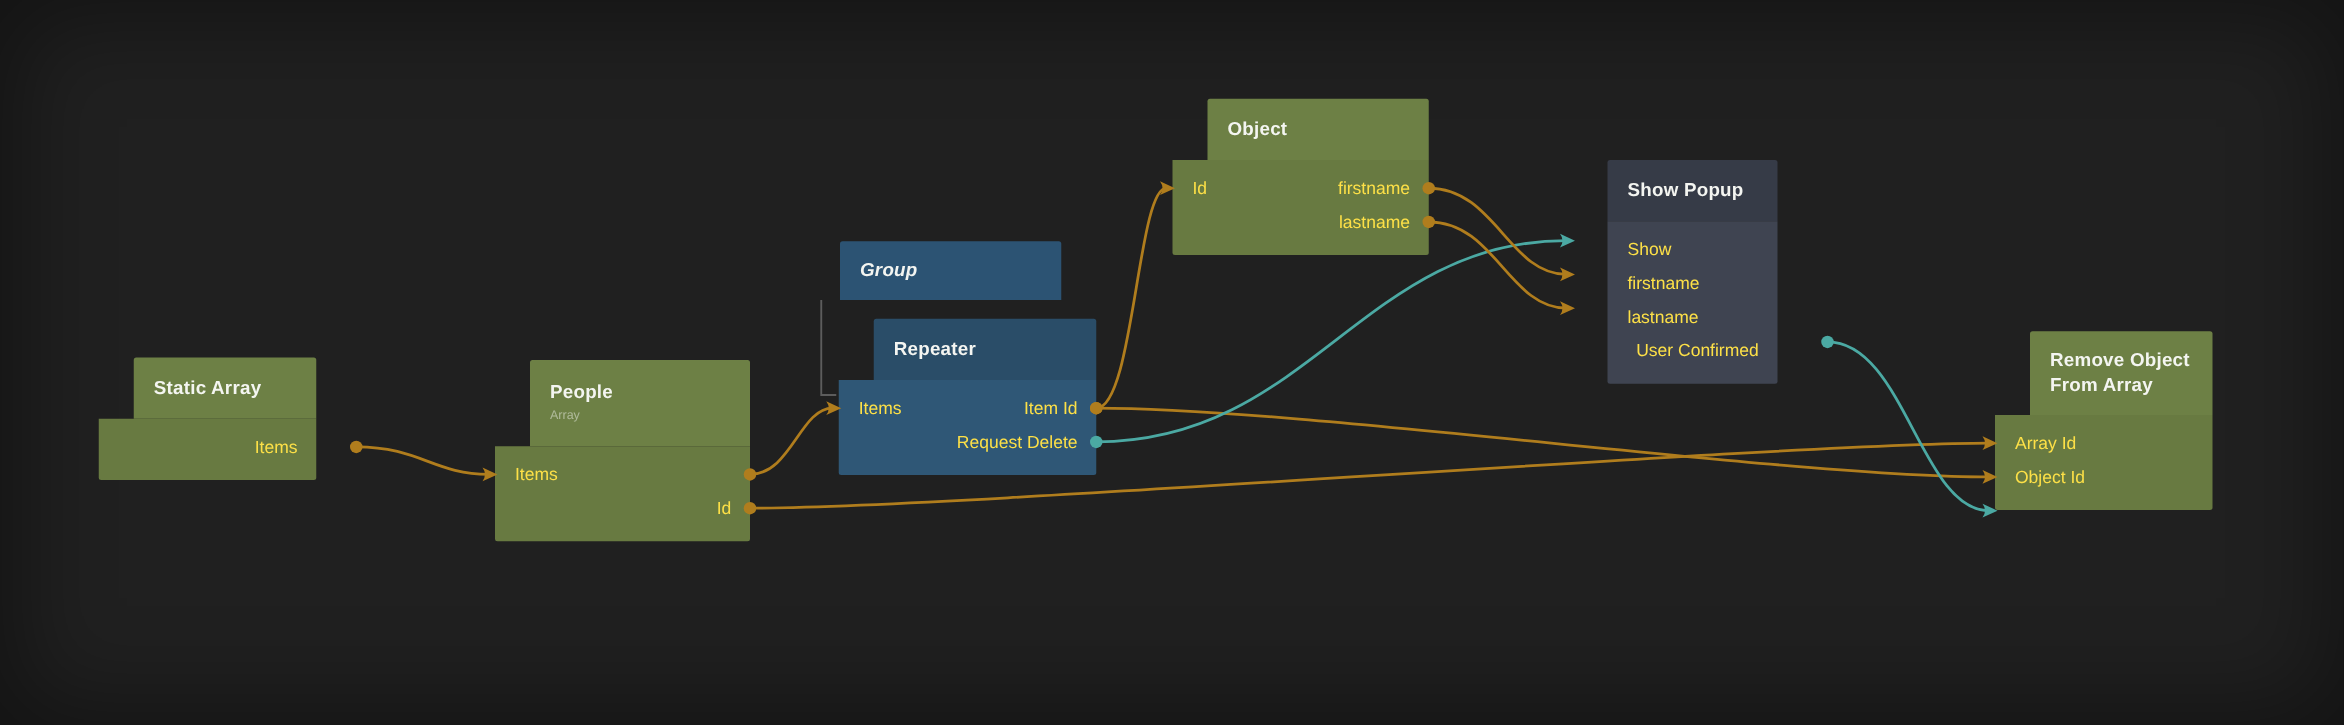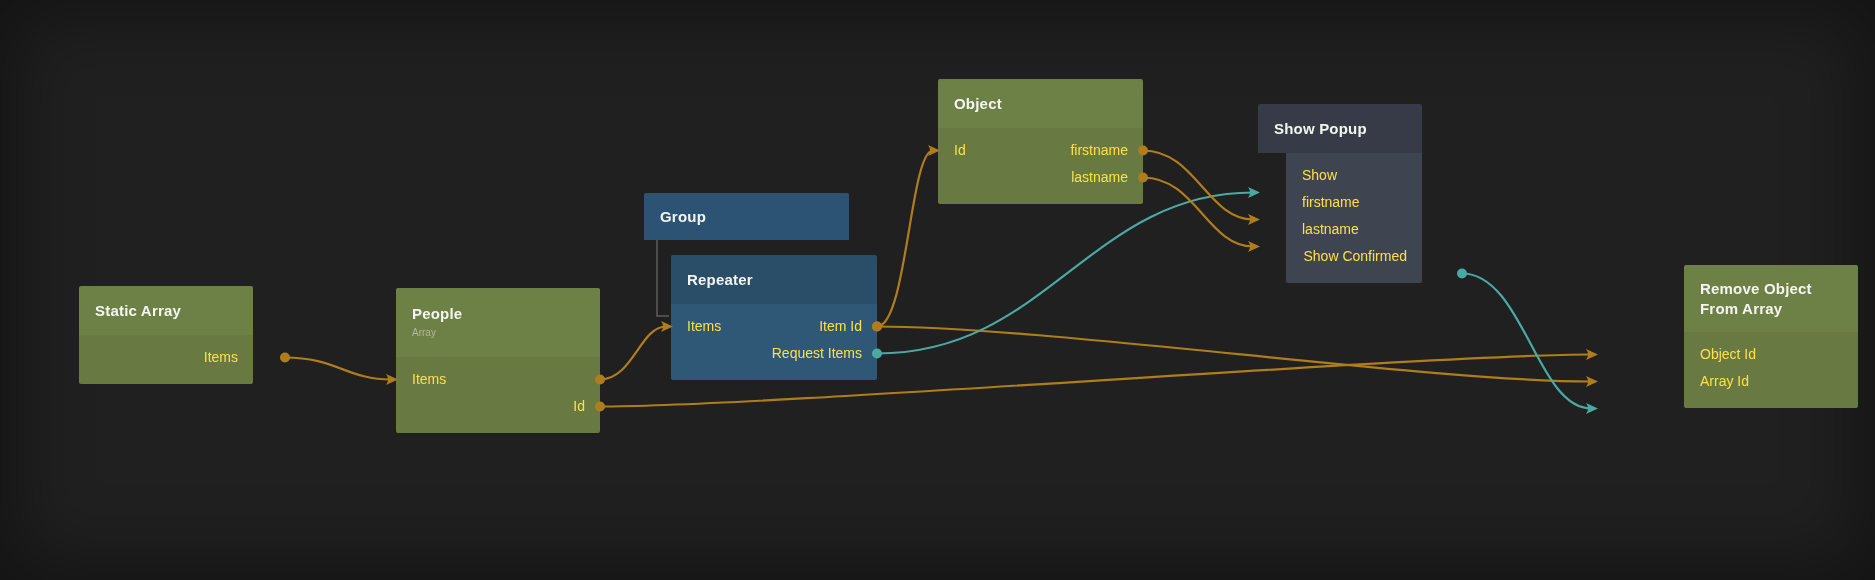--- a/index.html
+++ b/index.html
@@ -20,20 +20,21 @@
   .node-green  .node-body  {background:#687a41;}
   .node-blue   .node-header{background:#2a4d68;}
   .node-blue   .node-body  {background:#2f5776;}
   .node-dark   .node-header{background:#363b47;}
   .node-dark   .node-body  {background:#3f4451;margin-left:28px;}
   .node-group  .node-header{background:#2c5373;}
   .node-header{
     display:flex;flex-direction:column;justify-content:center;
     padding:0 16px;box-sizing:border-box;
     border-radius:2px 2px 0 0;
+    margin-left:28px;
   }
   .node-title{
     font-size:15px;font-weight:600;color:#f4f5f1;
     line-height:20px;letter-spacing:0.2px;
   }
   .node-subtitle{
     font-size:10px;font-weight:400;color:rgba(255,255,255,0.45);
     line-height:18px;
   }
   .node-body{border-radius:0 0 2px 2px;padding:9px 0 13px 0;}
@@ -68,82 +69,82 @@
       </div>
       <div class="node-body">
         <div class="port-row">
           <span class="port-label left">Items</span>
         </div>
         <div class="port-row">
           <span class="port-label right">Id</span>
         </div>
       </div>
     </div>
-    <div class="node node-group" style="left: 644px; top: 193px; width: 205px;">
+    <div class="node node-group" style="left: 644px; top: 193px; width: 205px; font-style: italic;">
       <div class="node-header" style="height: 47px;">
         <div class="node-title">Group</div>
       </div>
     </div>
     <div class="node node-blue" style="left: 671px; top: 255px; width: 206px;">
       <div class="node-header" style="height: 49px;">
         <div class="node-title">Repeater</div>
       </div>
       <div class="node-body">
         <div class="port-row">
           <span class="port-label left">Items</span>
           <span class="port-label right">Item Id</span>
         </div>
         <div class="port-row">
-          <span class="port-label right">Request Items</span>
+          <span class="port-label right">Request Delete</span>
         </div>
       </div>
     </div>
     <div class="node node-green" style="left: 938px; top: 79px; width: 205px;">
       <div class="node-header" style="height: 49px;">
         <div class="node-title">Object</div>
       </div>
       <div class="node-body">
         <div class="port-row">
           <span class="port-label left">Id</span>
           <span class="port-label right">firstname</span>
         </div>
         <div class="port-row">
           <span class="port-label right">lastname</span>
         </div>
       </div>
     </div>
-    <div class="node node-dark" style="left: 1258px; top: 104px; width: 164px;">
+    <div class="node node-dark" style="left: 1258px; top: 128px; width: 164px;">
       <div class="node-header" style="height: 49px;">
         <div class="node-title">Show Popup</div>
       </div>
       <div class="node-body">
         <div class="port-row">
           <span class="port-label left">Show</span>
         </div>
         <div class="port-row">
           <span class="port-label left">firstname</span>
         </div>
         <div class="port-row">
           <span class="port-label left">lastname</span>
         </div>
         <div class="port-row">
-          <span class="port-label right">Show Confirmed</span>
+          <span class="port-label right">User Confirmed</span>
         </div>
       </div>
     </div>
-    <div class="node node-green" style="left: 1684px; top: 265px; width: 174px;">
+    <div class="node node-green" style="left: 1596px; top: 265px; width: 174px;">
       <div class="node-header" style="height: 67px;">
         <div class="node-title">Remove Object From Array</div>
       </div>
       <div class="node-body">
         <div class="port-row">
-          <span class="port-label left">Object Id</span>
+          <span class="port-label left">Array Id</span>
         </div>
         <div class="port-row">
-          <span class="port-label left">Array Id</span>
+          <span class="port-label left">Object Id</span>
         </div>
       </div>
     </div>
     <svg id="edges" width="1875" height="580">
       <polyline points="657,240 657,316 669,316" fill="none" stroke="#5c5c5c" stroke-width="1.5"></polyline>
       <path d="M285,357.5 C335.85,357.5 347.15,379.5 391,379.5" fill="none" stroke="#b07d1d" stroke-width="2.2" class="conn"></path>
       <circle cx="285" cy="357.5" r="5" fill="#b07d1d" style="pointer-events: all;"></circle>
       <path d="M386,374 L398,379.5 L386,385 Q390,379.5 386,374 Z" fill="#b07d1d" style="pointer-events: all;"></path>
       <path d="M600,379.5 C632.85,379.5 640.15,326.5 666,326.5" fill="none" stroke="#b07d1d" stroke-width="2.2" class="conn"></path>
       <circle cx="600" cy="379.5" r="5" fill="#b07d1d" style="pointer-events: all;"></circle>

